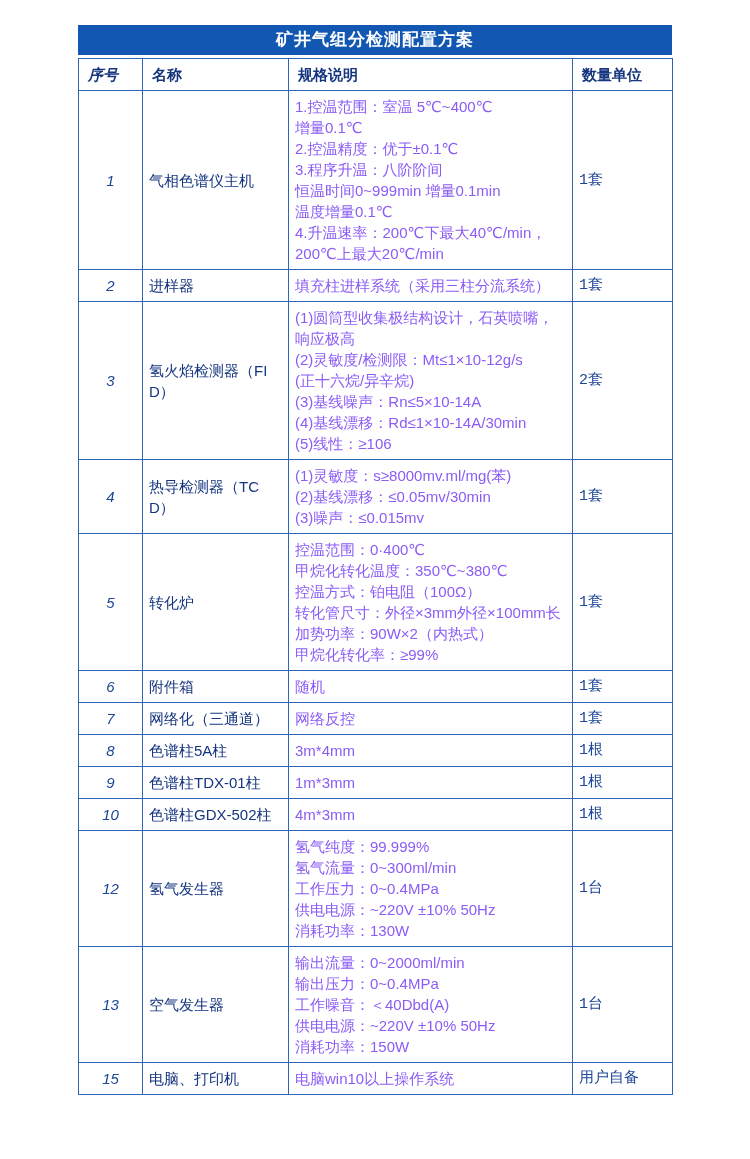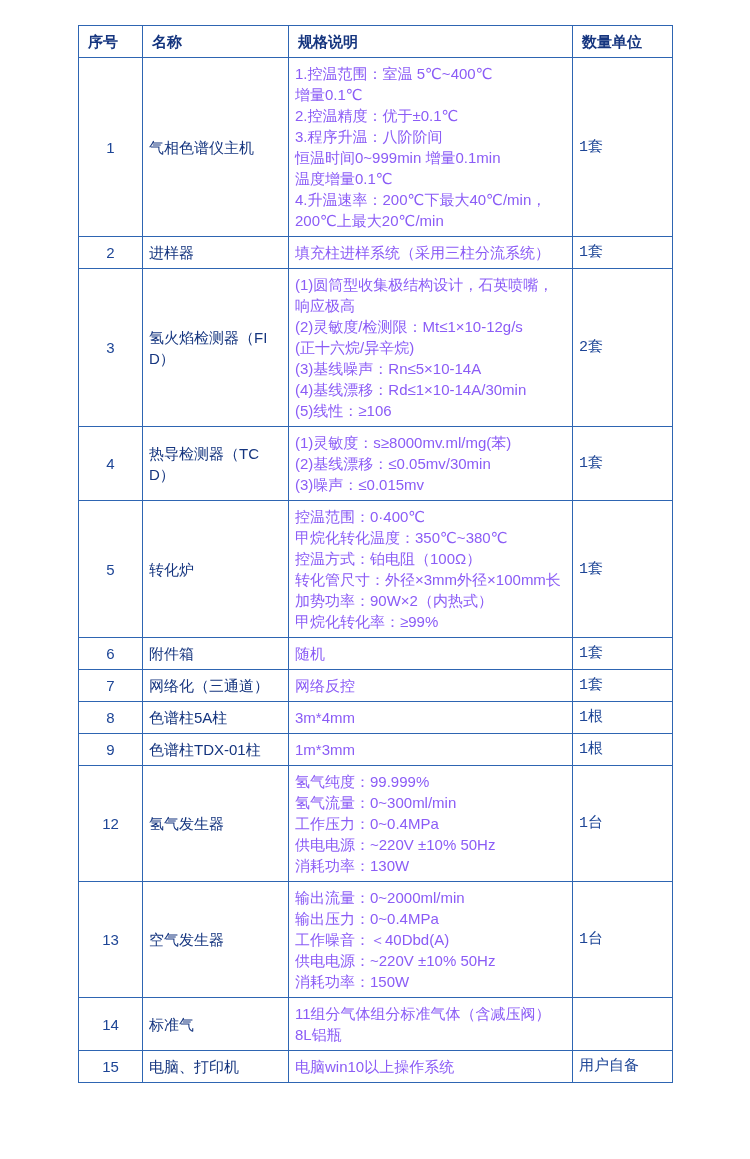--- a/index.html
+++ b/index.html
@@ -51,20 +51,21 @@
     color: #15357f;
     font-weight: 700;
     text-align: left;
     padding-left: 9px;
     height: 30px;
   }
   th.c-no, td.c-no {
     text-align: center;
     padding-left: 2px;
     padding-right: 2px;
+    font-style: italic;
   }
   td.c-no {
     color: #1d4596;
     font-weight: 400;
   }
   td.c-name {
     color: #15357f;
     font-weight: 400;
     padding-left: 9px;
   }
@@ -77,20 +78,21 @@
     color: #1d4596;
     padding-left: 10px;
     font-family: Liberation Mono, monospace;
   }
 </style>
 </head>
 <body>
 
 <div class="page">
   <div class="card">
+    <div class="title-bar">矿井气组分检测配置方案</div>
     <table class="spec">
       <colgroup>
         <col style="width:64px">
         <col style="width:146px">
         <col style="width:284px">
         <col style="width:100px">
       </colgroup>
       <thead>
         <tr>
           <th class="c-no">序号</th>
@@ -176,20 +178,26 @@
     <td class="c-qty">1根</td>
   </tr>
 
   <tr>
     <td class="c-no">9</td>
     <td class="c-name">色谱柱TDX-01柱</td>
     <td class="c-spec">1m*3mm</td>
     <td class="c-qty">1根</td>
   </tr>
 
+  <tr>
+    <td class="c-no">10</td>
+    <td class="c-name">色谱柱GDX-502柱</td>
+    <td class="c-spec">4m*3mm</td>
+    <td class="c-qty">1根</td>
+  </tr>
 
 
   <tr>
     <td class="c-no">12</td>
     <td class="c-name">氢气发生器</td>
     <td class="c-spec">氢气纯度：99.999%
 氢气流量：0~300ml/min
 工作压力：0~0.4MPa
 供电电源：~220V ±10% 50Hz
 消耗功率：130W</td>
@@ -200,27 +208,20 @@
     <td class="c-no">13</td>
     <td class="c-name">空气发生器</td>
     <td class="c-spec">输出流量：0~2000ml/min
 输出压力：0~0.4MPa
 工作噪音：＜40Dbd(A)
 供电电源：~220V ±10% 50Hz
 消耗功率：150W</td>
     <td class="c-qty">1台</td>
   </tr>
 
-  <tr>
-    <td class="c-no">14</td>
-    <td class="c-name">标准气</td>
-    <td class="c-spec">11组分气体组分标准气体（含减压阀）
-8L铝瓶</td>
-    <td class="c-qty"></td>
-  </tr>
 
   <tr>
     <td class="c-no">15</td>
     <td class="c-name">电脑、打印机</td>
     <td class="c-spec">电脑win10以上操作系统</td>
     <td class="c-qty">用户自备</td>
   </tr>
 </tbody>
     </table>
   </div>

